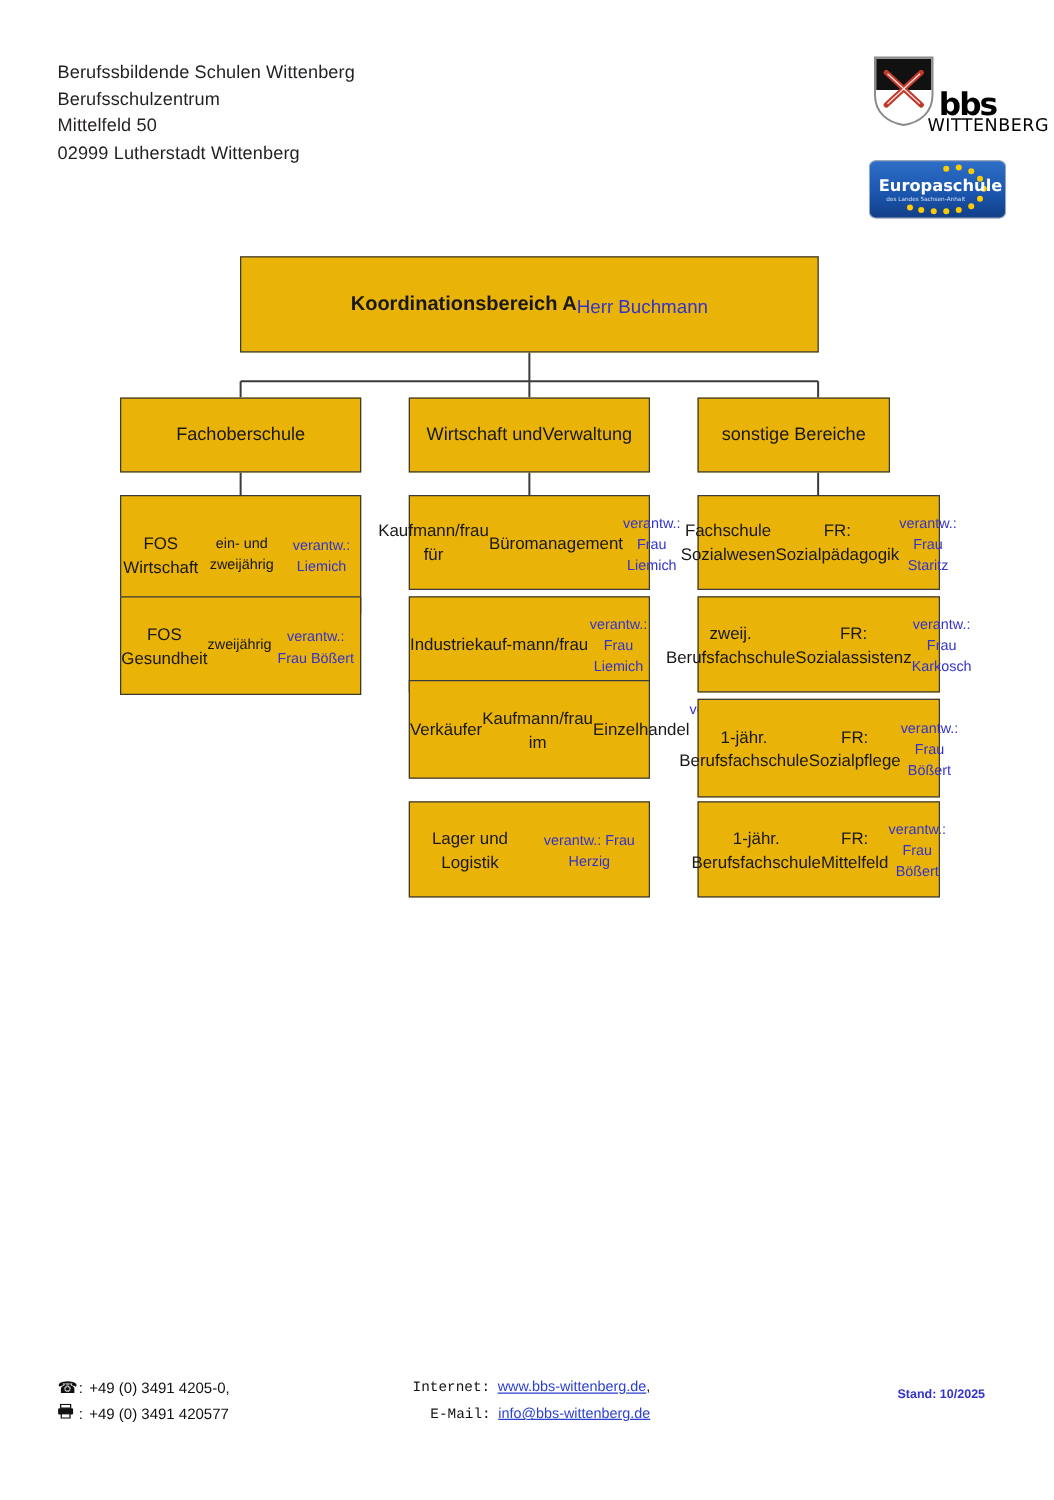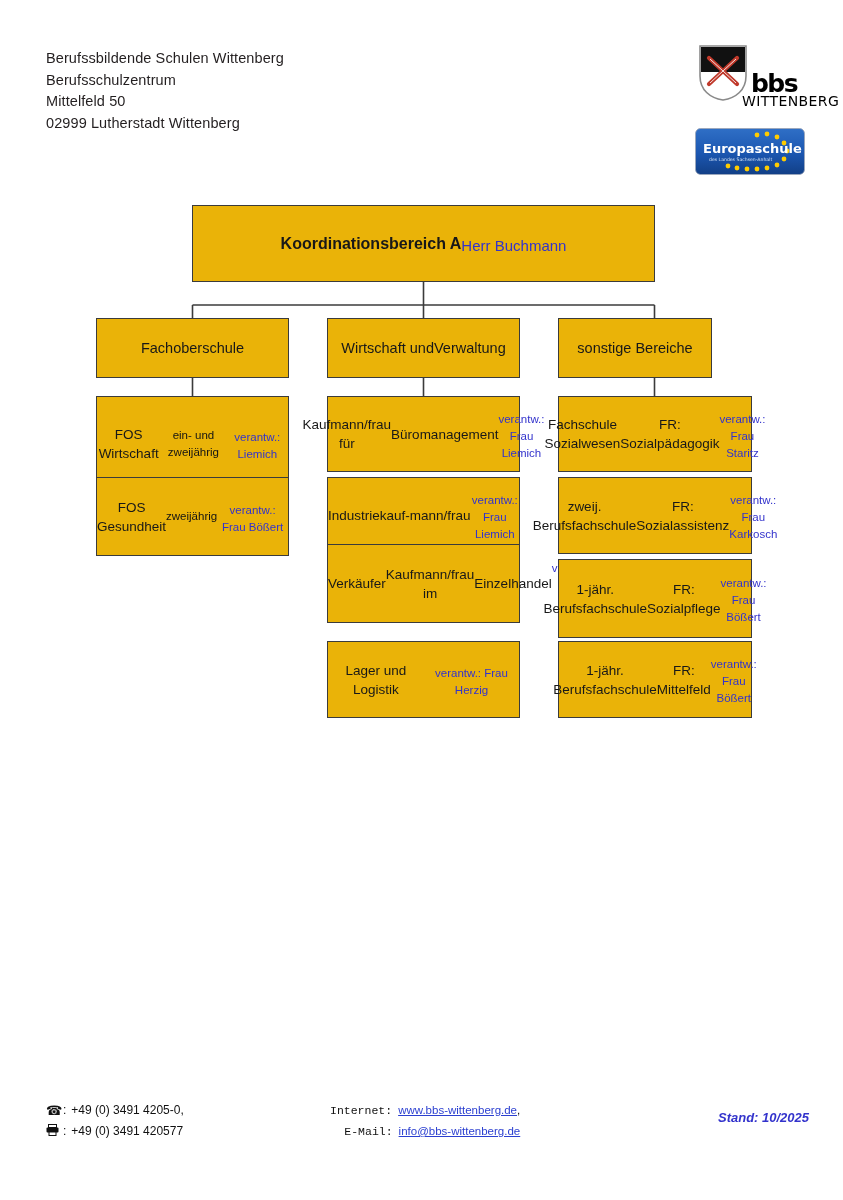--- a/index.html
+++ b/index.html
@@ -161,25 +161,24 @@
   }
   #footer-web .row { display: flex; align-items: baseline; justify-content: flex-end; }
   #footer-web .lbl { margin-right: 6px; font-family: Liberation Mono, monospace; }
   #footer-web a {
     color: #2b3fd0;
     text-decoration: underline;
   }
   #footer-stand {
     position: absolute;
     left: 718px; top: 20px;
-    font-size: 13px;
+    font-size: 10px;
     font-weight: bold;
     color: #3333cc;
     white-space: nowrap;
-    font-style: italic;
   }
 </style>
 </head>
 <body>
 
 <div id="letterhead">
   <div>Berufssbildende Schulen Wittenberg</div>
   <div>Berufsschulzentrum</div>
   <div>Mittelfeld 50</div>
   <div>02999 Lutherstadt Wittenberg</div>

